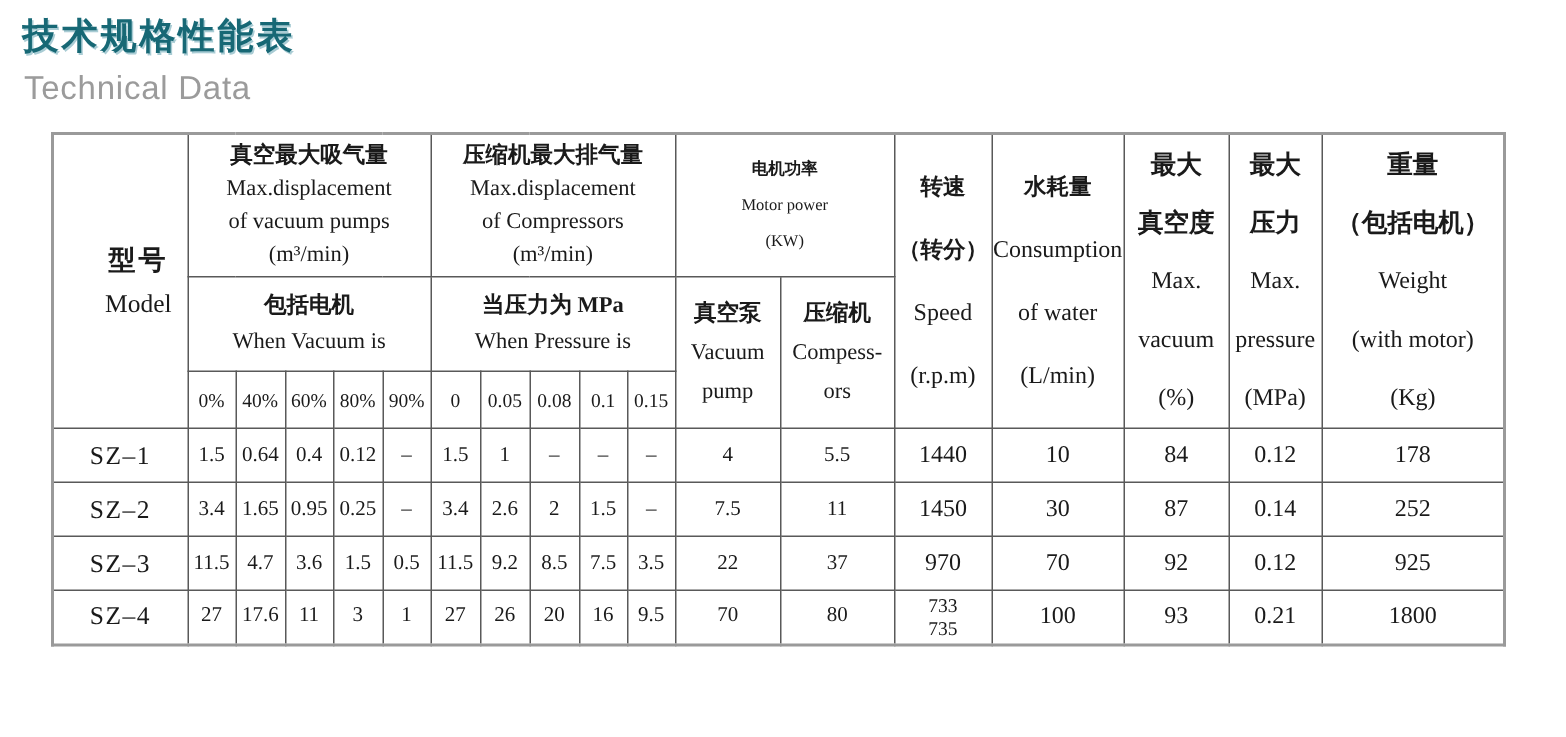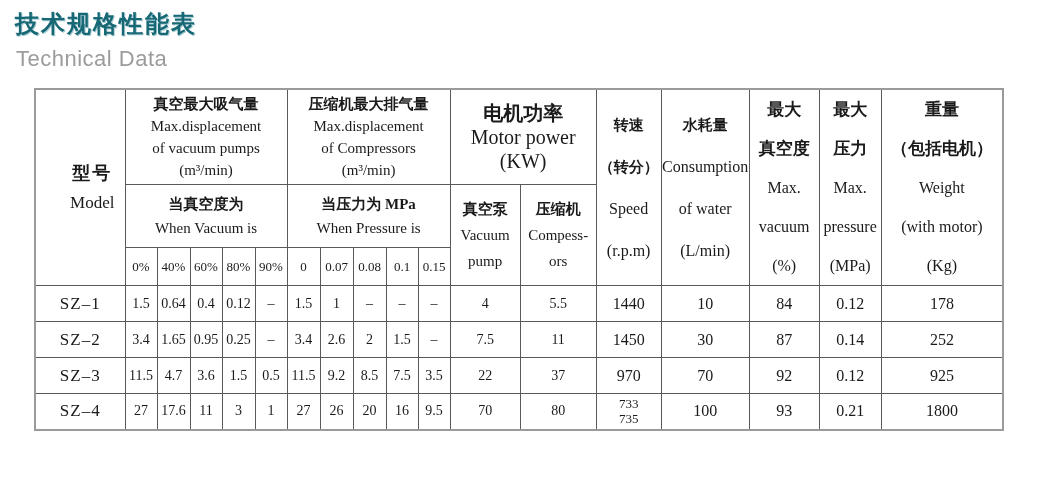--- a/index.html
+++ b/index.html
@@ -40,21 +40,21 @@
   tr.hr1 { height:95px; }
   tr.hr2 { height:62px; }
   tr.hr3 { height:38px; }
   tr.dr  { height:36px;padding-left:46px; }
 
   .zh { font-weight:700; }
   .stack { display:flex; flex-direction:column; justify-content:center; align-items:center; height:100%; }
 
   .disp-head  { line-height:22px; font-size:15px; }
   .disp-head .zh { font-size:15px; }
-  .motor-head { line-height:24px; font-size:20px; }
+  .motor-head { line-height:24px; font-size:11px; }
   .when-head  { line-height:24px; font-size:15px; }
   .tick       { font-size:13px; }
   .model-head { line-height:30px;margin-left:24px; }
   .model-head .zh { font-size:18px; letter-spacing:2px; }
   .model-head .en { font-size:17px; }
 
   .tall4 { line-height:42px; font-size:16px; }
   .tall4 .zh { font-size:15px; }
   .tall5 { line-height:39px; font-size:16px; }
   .tall5 .zh { font-size:17px; }
@@ -174,21 +174,21 @@
         <div>Weight</div>
         <div>(with motor)</div>
         <div>(Kg)</div>
       </div>
     </td>
   </tr>
 
   <tr class="hr2">
     <td colspan="5">
       <div class="stack when-head">
-        <div class="zh">当真空度为</div>
+        <div class="zh">包括电机</div>
         <div>When Vacuum is</div>
       </div>
     </td>
     <td colspan="5">
       <div class="stack when-head">
         <div class="zh">当压力为 MPa</div>
         <div>When Pressure is</div>
       </div>
     </td>
     <td rowspan="2">
@@ -207,21 +207,21 @@
     </td>
   </tr>
 
   <tr class="hr3">
     <td class="tick">0%</td>
     <td class="tick">40%</td>
     <td class="tick">60%</td>
     <td class="tick">80%</td>
     <td class="tick">90%</td>
     <td class="tick">0</td>
-    <td class="tick">0.07</td>
+    <td class="tick">0.05</td>
     <td class="tick">0.08</td>
     <td class="tick">0.1</td>
     <td class="tick">0.15</td>
   </tr>
 
   <tr class="dr">
     <td class="model-cell">SZ–1</td>
     <td class="num-s">1.5</td>
     <td class="num-s">0.64</td>
     <td class="num-s">0.4</td>

